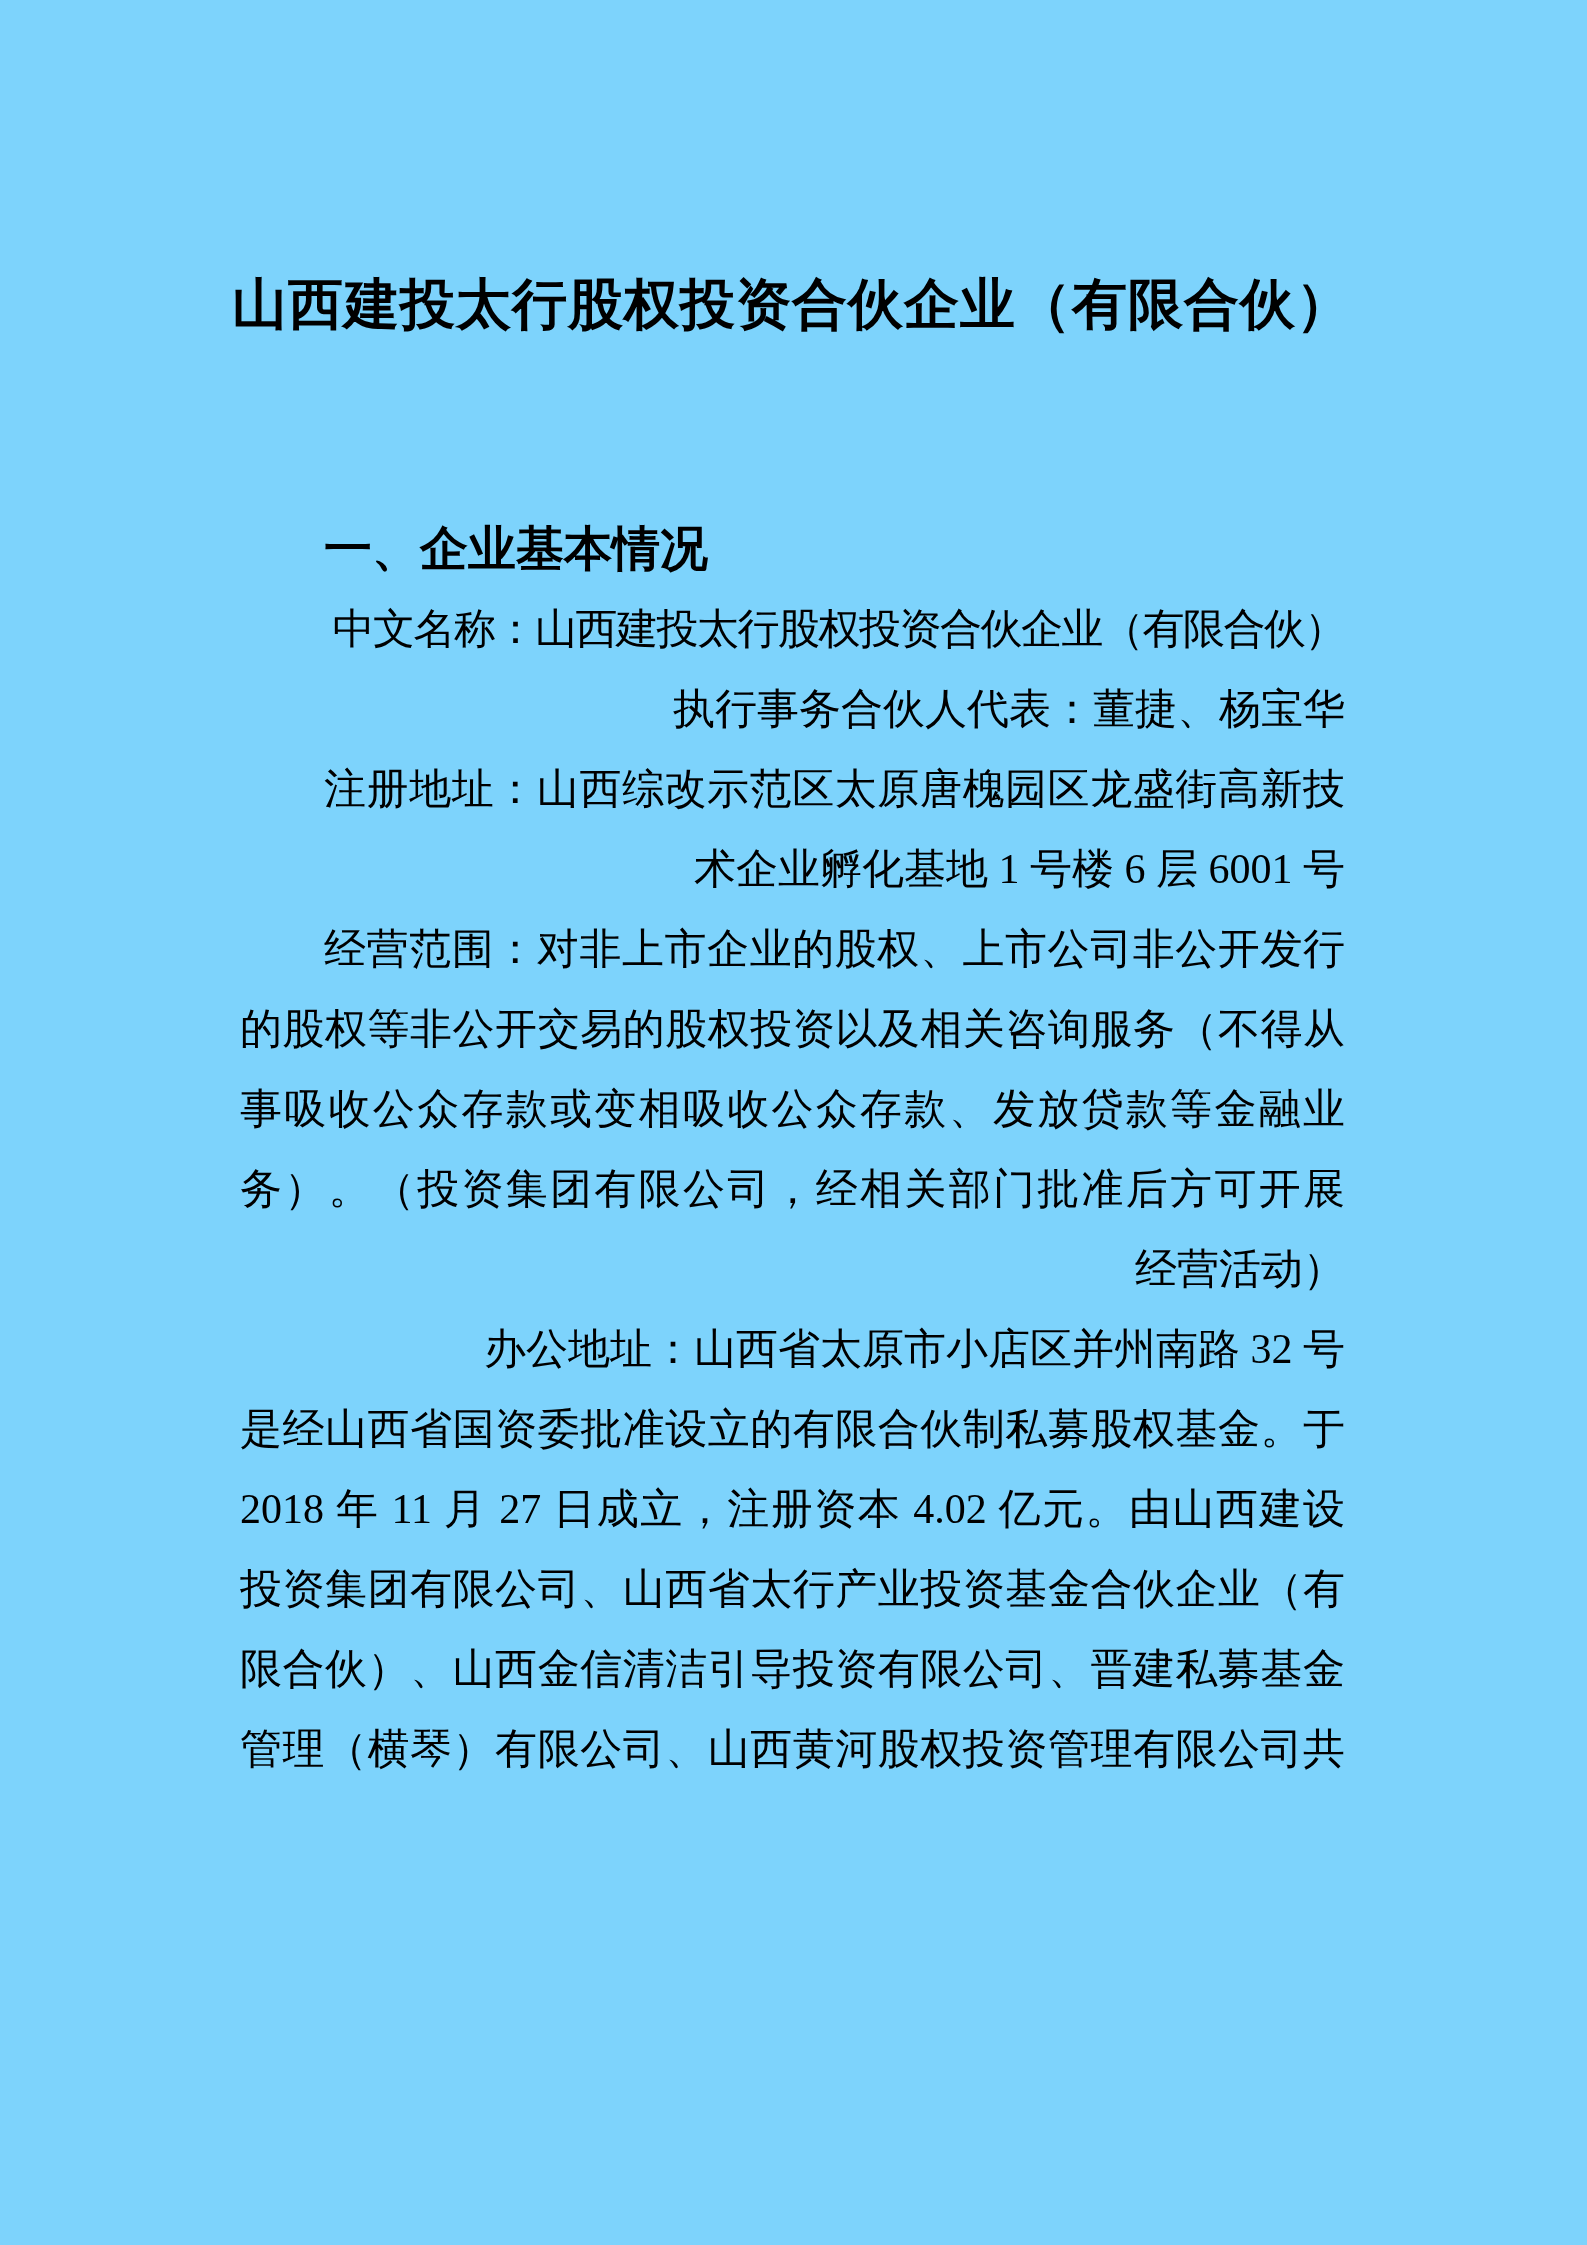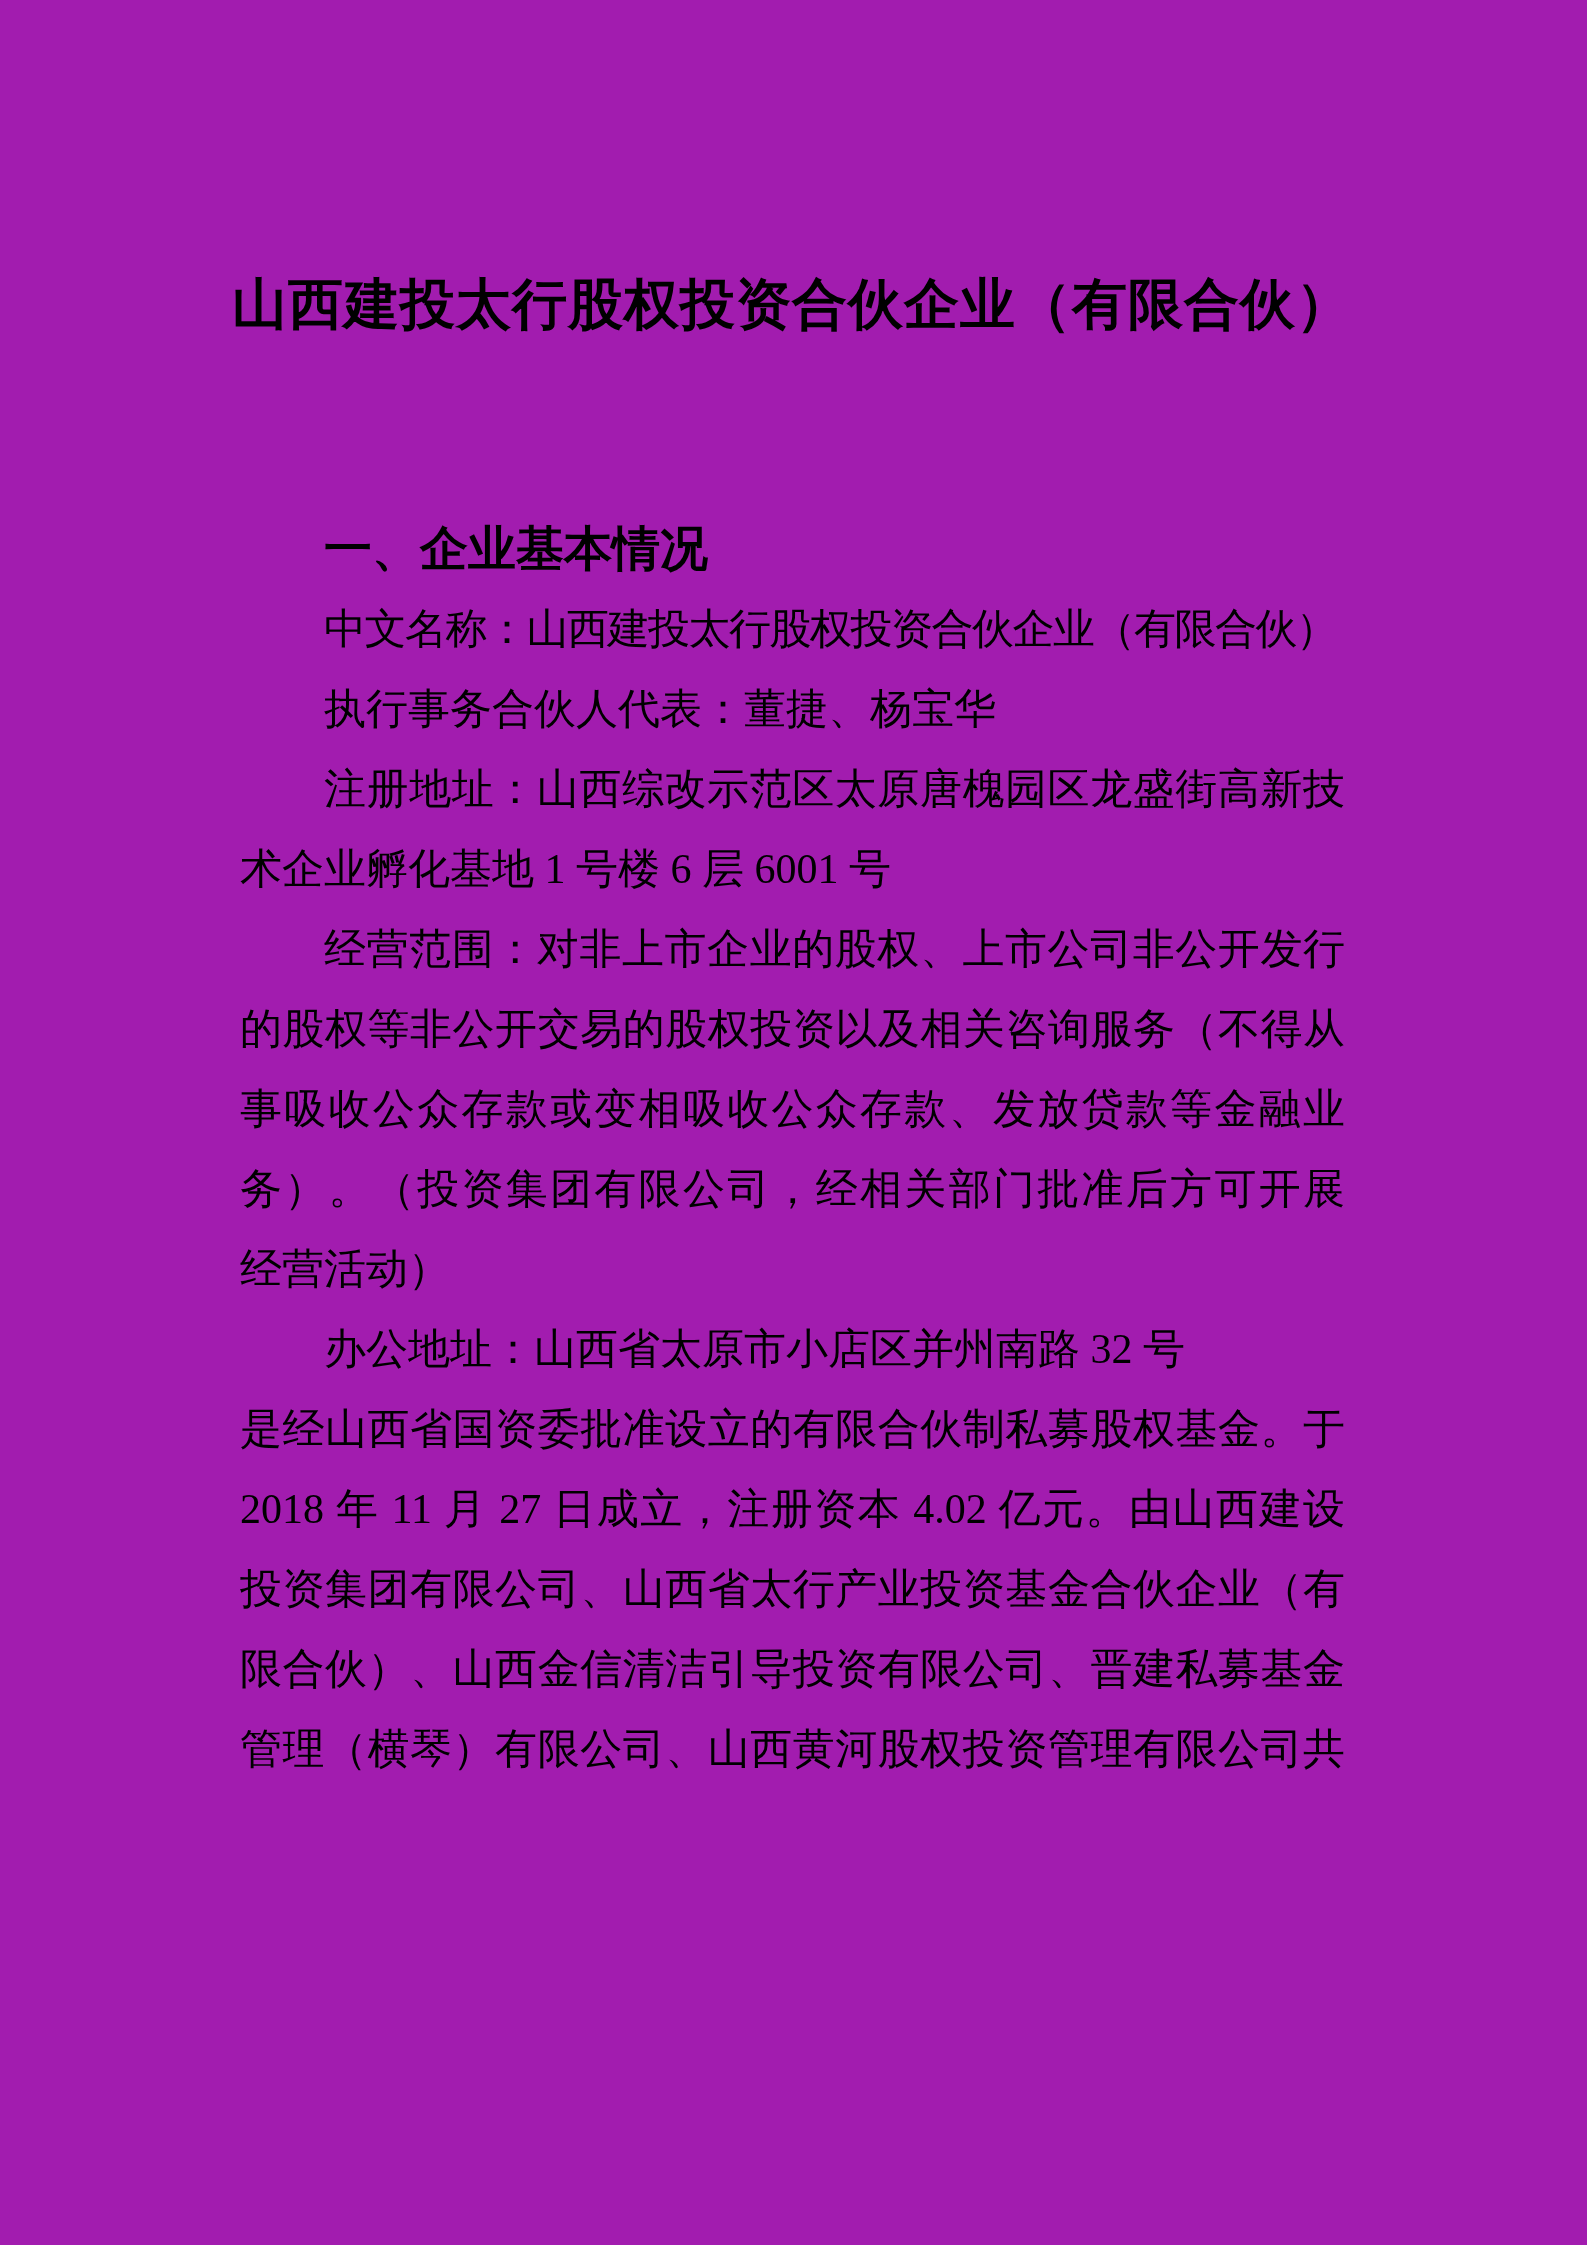--- a/index.html
+++ b/index.html
@@ -1,20 +1,20 @@
 <!DOCTYPE html>
 <html><head>
 <meta charset="utf-8">
 <style>
   html,body{margin:0;padding:0;background:#888;}
   .page{
     position:relative;
     width:1587px;
     height:2245px;
-    background:#a21caf;
+    background:#7dd3fc;
     color:#000000;
     margin:0 auto;
     overflow:hidden;
     font-family:"Liberation Serif","DejaVu Serif",serif;
   }
   .title-block{
     position:absolute;
     left:232px;
     width:1120px;
     top:265px;
@@ -39,21 +39,21 @@
     font-family:"Liberation Sans","DejaVu Sans",sans-serif;
     font-weight:bold;
     font-size:48px;
     text-indent:84px;
     white-space:nowrap;
   }
   .line{
     height:80px;
     line-height:80px;
     white-space:nowrap;
-    text-align:left;
+    text-align:right;
   }
   .indent{ text-indent:84px; }
   .j{
     white-space:normal;
     text-align:justify;
     text-align-last:justify;
     text-justify:inter-character;
   }
   .tight{ letter-spacing:-1.5px; }
 </style>

